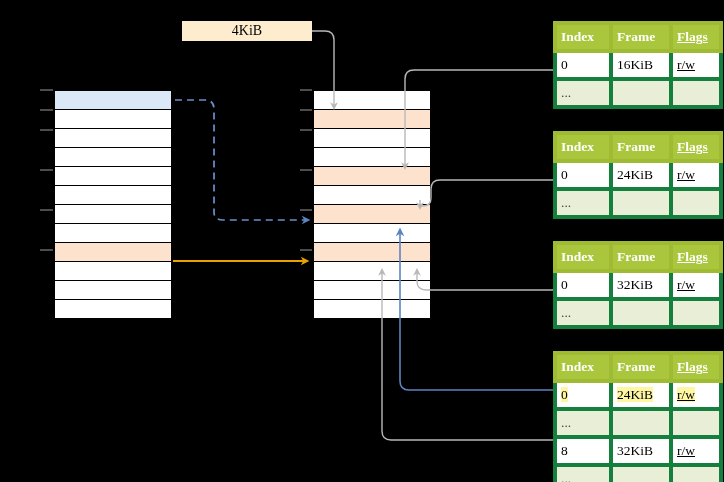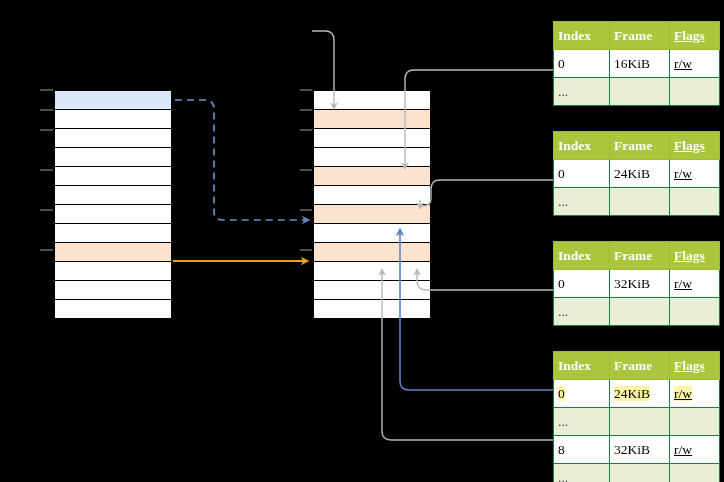--- a/index.html
+++ b/index.html
@@ -16,40 +16,41 @@
   .cell.peach{background:#fde3cd;}
 
   
   .caption{position:absolute;background:#fdeccd;color:#000;
            font-size:14px;line-height:20px;height:20px;text-align:center;
            white-space:nowrap;}
 
   
   .ptable{position:absolute;border-collapse:collapse;background:#000;
           table-layout:fixed;}
-  .ptable td,.ptable th{border:1px solid #15803d;padding:1px 4px;
+  .ptable td,.ptable th{border:4px solid #15803d;padding:1px 4px;
           font-size:13.5px;line-height:1.45;height:28px;box-sizing:border-box;
           text-align:left;vertical-align:middle;color:#000;font-weight:normal;}
   .ptable th{background:#aac63c;color:#ffffff;font-weight:bold;border-color:#9ebb33;}
   .ptable td.row{background:#ffffff;}
   .ptable td.ell{background:#e9eed6;color:#444;}
   .hl{background:#fdf7a3;}
   .c-index{width:56px;}
   .c-frame{width:60px;}
   .c-flags{width:50px;text-decoration:underline;}
 
   
   svg.conn{position:absolute;left:0;top:0;width:724px;height:482px;
            pointer-events:none;overflow:visible;}
 </style>
 </head>
 <body>
 
 <div id="stage">
 
+  <div class="caption" style="left:182px;top:21px;width:130px;">4KiB</div>
 
   <div class="col" id="col-left" style="left:53px;top:90px;">
       <div class="cell blue"></div>
       <div class="cell"></div>
       <div class="cell"></div>
       <div class="cell"></div>
       <div class="cell"></div>
       <div class="cell"></div>
       <div class="cell"></div>
       <div class="cell"></div>

